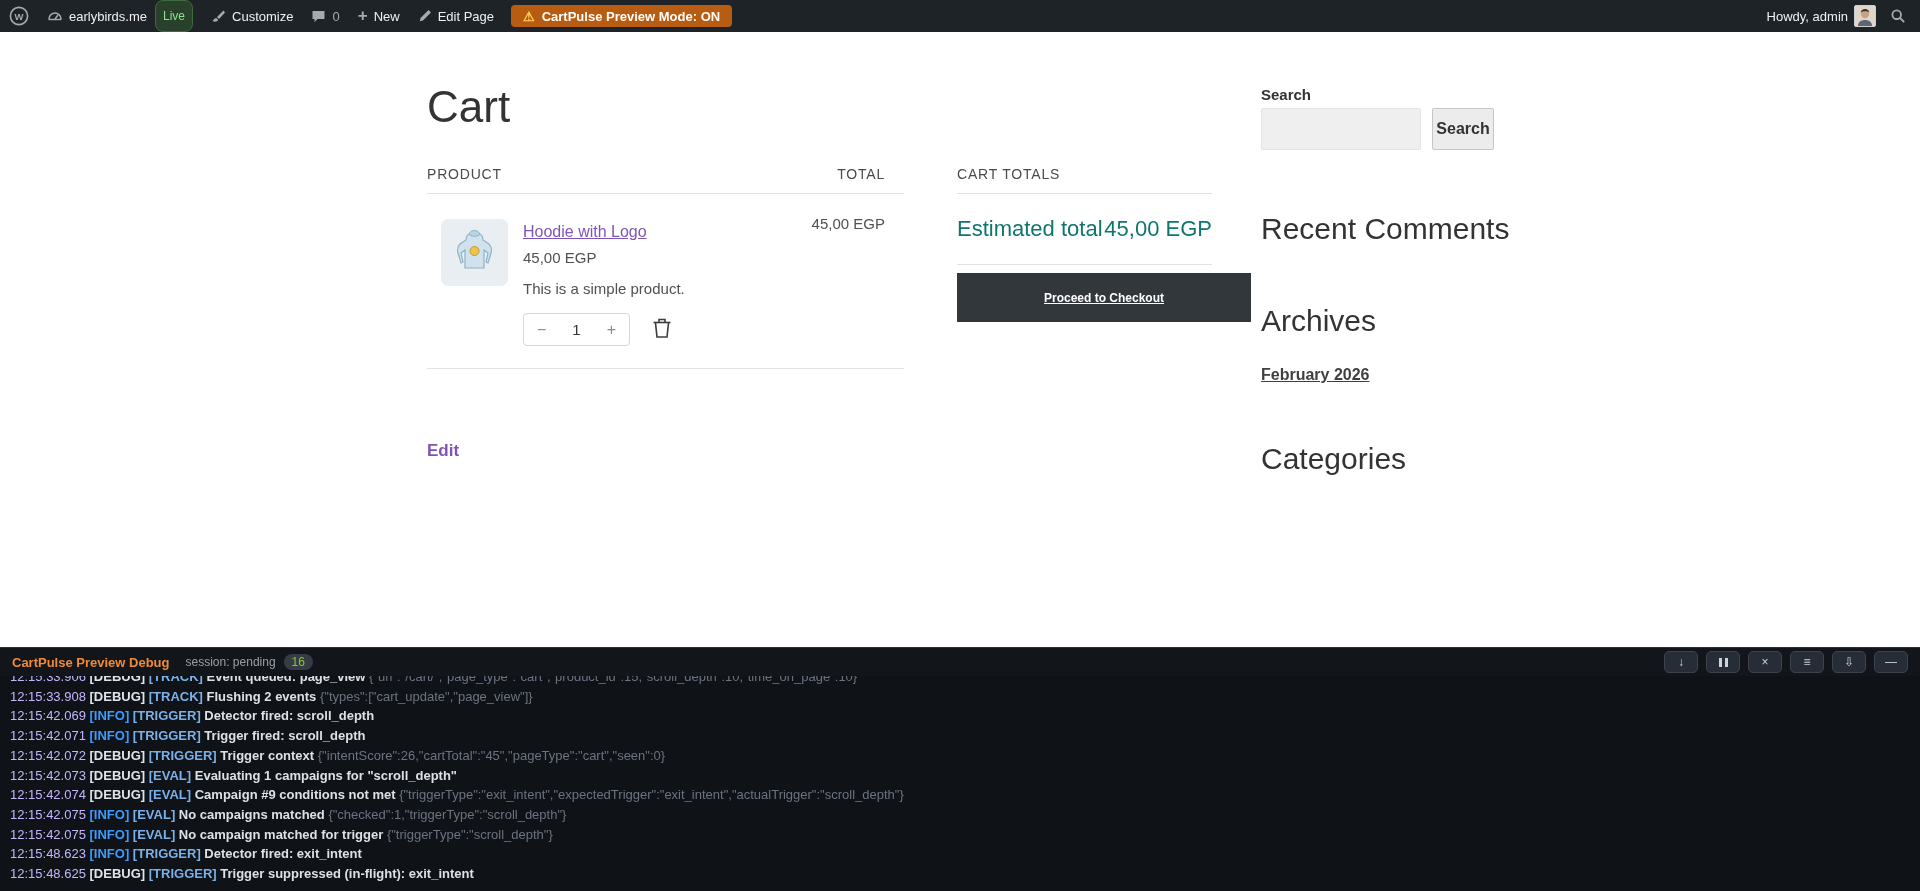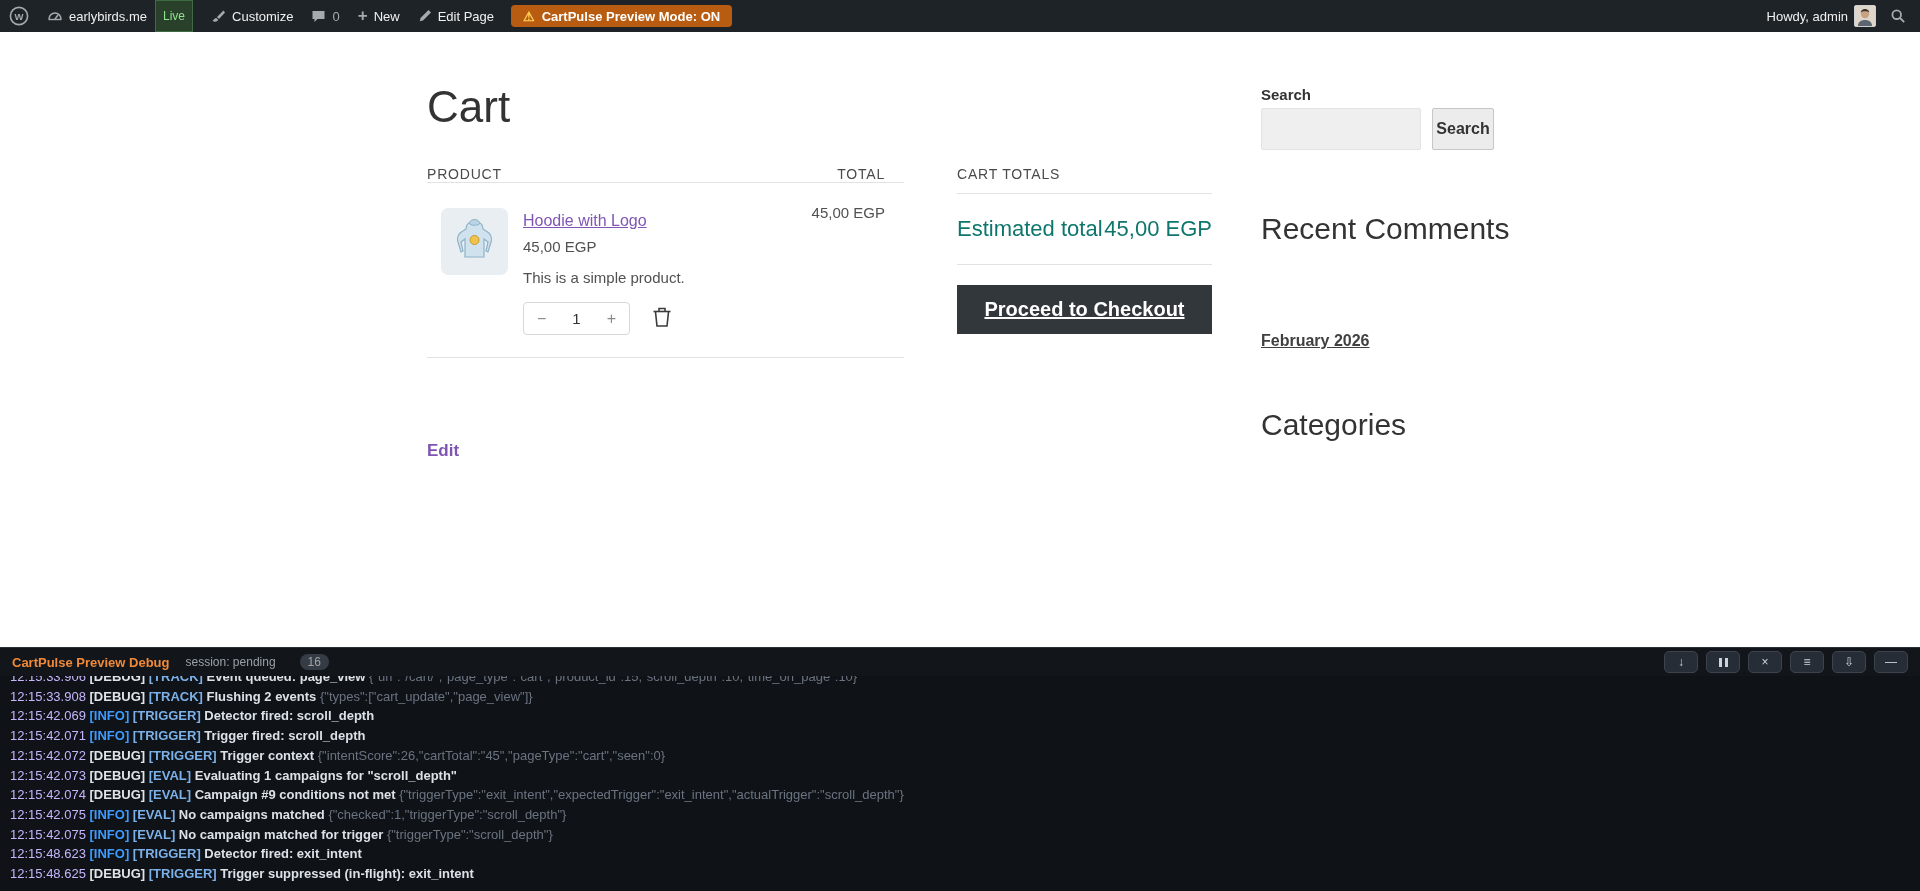--- a/index.html
+++ b/index.html
@@ -8,35 +8,35 @@
   .page { position:relative; width:1920px; height:891px; }
 
   
   .admin-bar { position:absolute; top:0; left:0; width:1920px; height:32px;
     background:#1d2327; color:#f0f0f1; display:flex; align-items:center;
     justify-content:space-between; font-size:13px; z-index:50; }
   .ab-left, .ab-right { display:flex; align-items:center; height:32px; }
   .ab-item { display:flex; align-items:center; gap:6px; padding:0 9px; height:32px; cursor:pointer; }
   .ab-icon { display:inline-flex; align-items:center; justify-content:center; color:#a7aaad; }
   .live-badge { background:#29402a; color:#8fe28f; border:1px solid #3f6b40;
-    border-radius:0; padding:8px 7px; font-size:12px; margin-left:2px; }
+    border-radius:8px; padding:8px 7px; font-size:12px; margin-left:2px; }
   .comment-count { color:#a7aaad; }
   .preview-badge { background:#b85c12; color:#fff; border-radius:4px; height:22px;
     display:flex; align-items:center; gap:7px; padding:0 12px; font-weight:bold;
     font-size:13px; margin-left:8px; }
   .warn-glyph { color:#ffd257; font-size:13px; }
   .howdy { padding:0 6px; }
   .avatar { width:22px; height:22px; border-radius:2px; overflow:hidden; border:1px solid #cfcfcf; background:#e7e0d8; }
   .ab-search { padding:0 14px 0 8px; }
 
   
   .cart-title { position:absolute; left:427px; top:82px; font-size:44px; font-weight:400; color:#333; }
   .product-table { position:absolute; left:427px; top:166px; width:477px; }
   .pt-head { display:flex; justify-content:space-between; font-size:14px; color:#4a4a4a;
-    letter-spacing:0.8px; border-bottom:1px solid #e2e2e2; }
+    letter-spacing:0.8px; padding-bottom:11px; border-bottom:1px solid #e2e2e2; }
   .pt-head .total-col { padding-right:19px; }
   .pt-row { display:flex; padding:25px 0 0 14px; position:relative; }
   .prod-img { width:67px; height:67px; border-radius:8px; background:#e9eef3; flex:none; }
   .prod-details { margin-left:15px; flex:1; }
   .prod-name { color:#7f54b3; font-size:16px; text-decoration:underline; display:inline-block; margin-top:4px; }
   .prod-price { font-size:15px; color:#515151; margin-top:8px; }
   .prod-desc { font-size:15px; color:#515151; margin-top:14px; }
   .qty-row { display:flex; align-items:center; gap:22px; margin-top:16px; }
   .qty-stepper { width:107px; height:33px; border:1px solid #d7d7d7; border-radius:4px;
     display:flex; align-items:center; justify-content:space-between; padding:0 13px;
@@ -46,22 +46,22 @@
   .pt-bottom { border-bottom:1px solid #e2e2e2; margin-top:22px; }
   .edit-link { position:absolute; left:427px; top:441px; color:#7f54b3; font-size:17px; font-weight:600; cursor:pointer; }
 
   
   .cart-totals { position:absolute; left:957px; top:166px; width:255px; }
   .ct-head { font-size:14px; color:#4a4a4a; letter-spacing:0.8px; padding-bottom:11px; border-bottom:1px solid #e2e2e2; }
   .coupon-row { display:flex; justify-content:space-between; align-items:center;
     padding:18px 0; border-bottom:1px solid #e2e2e2; font-size:16px; color:#3c3c3c; cursor:pointer; }
   .est-row { display:flex; justify-content:space-between; align-items:baseline;
     padding:22px 0; border-bottom:1px solid #e2e2e2; font-size:22px; color:#0f766e; }
-  .checkout-btn { margin-top:20px; width:255px; height:49px; background:#32373c; border:none;
-    color:#fff; font-size:20px; font-weight:bold; text-decoration:underline; cursor:pointer;
+  .checkout-btn { margin-top:8px; width:294px; height:49px; background:#32373c; border:none;
+    color:#fff; font-size:12px; font-weight:bold; text-decoration:underline; cursor:pointer;
     font-family:"Liberation Sans", sans-serif; }
 
   
   .sidebar { position:absolute; left:1261px; top:86px; width:280px; }
   .search-label { font-size:15px; font-weight:bold; color:#333; }
   .search-row { display:flex; gap:11px; margin-top:5px; }
   .search-input { width:160px; height:42px; background:#efefef; border:1px solid #e3e3e3; border-radius:2px; padding:0 8px; font-size:15px; }
   .search-btn { width:62px; height:42px; background:#ececec; border:1px solid #c6c6c6; border-radius:2px;
     font-size:16px; font-weight:600; color:#333; cursor:pointer; font-family:"Liberation Sans", sans-serif; }
   .sb-heading { font-size:30px; font-weight:400; color:#333; }
@@ -74,22 +74,22 @@
   .sb-archives .sb-link { display:inline-block; margin-top:28px; }
   .sb-categories { margin-top:58px; }
 
   
   .console { position:absolute; left:0; top:647px; width:1920px; height:244px;
     background:#0f1317; z-index:60; border-top:1px solid #2a3038; }
   .console-header { height:28px; display:flex; align-items:center; padding:0 12px;
     background:#12161b; position:relative; z-index:2; }
   .console-title { color:#f08a38; font-size:13px; font-weight:bold; }
   .console-session { color:#98a0a8; font-size:12px; margin-left:16px; }
-  .console-count { background:#363c45; color:#a3a3a3; font-size:12px; border-radius:9px;
-    padding:1px 8px; margin-left:24px; }
+  .console-count { background:#363c45; color:#84cc16; font-size:12px; border-radius:9px;
+    padding:1px 8px; margin-left:8px; }
   .console-actions { margin-left:auto; display:flex; gap:8px; }
   .console-btn { width:34px; height:22px; background:#272d36; border:1px solid #3c434d;
     border-radius:5px; color:#ccd3da; font-size:12px; display:flex; align-items:center;
     justify-content:center; cursor:pointer; line-height:1; padding:0; }
   .console-btn .bar { display:inline-block; width:3px; height:9px; background:#ccd3da; margin:0 1.5px; }
   .console-logs { position:relative; height:216px; overflow:hidden; padding-left:10px; z-index:1; }
   .log-row { line-height:19.7px; font-size:13px; white-space:nowrap; }
   .log-row.clipped { margin-top:-9px; }
   .log-time { color:#c4b5fd; }
   .log-level { font-weight:bold; }
@@ -239,20 +239,21 @@
       <input class="search-input" type="text" placeholder="" style="">
       <button class="search-btn">Search</button>
     </div>
 
 
     <div class="sb-comments">
       <div class="sb-heading">Recent Comments</div>
     </div>
 
     <div class="sb-archives">
+      <div class="sb-heading">Archives</div>
       <a class="sb-link">February 2026</a>
     </div>
 
     <div class="sb-categories">
       <div class="sb-heading">Categories</div>
     </div>
   </div>
 
   <div class="console">
     <div class="console-header">

